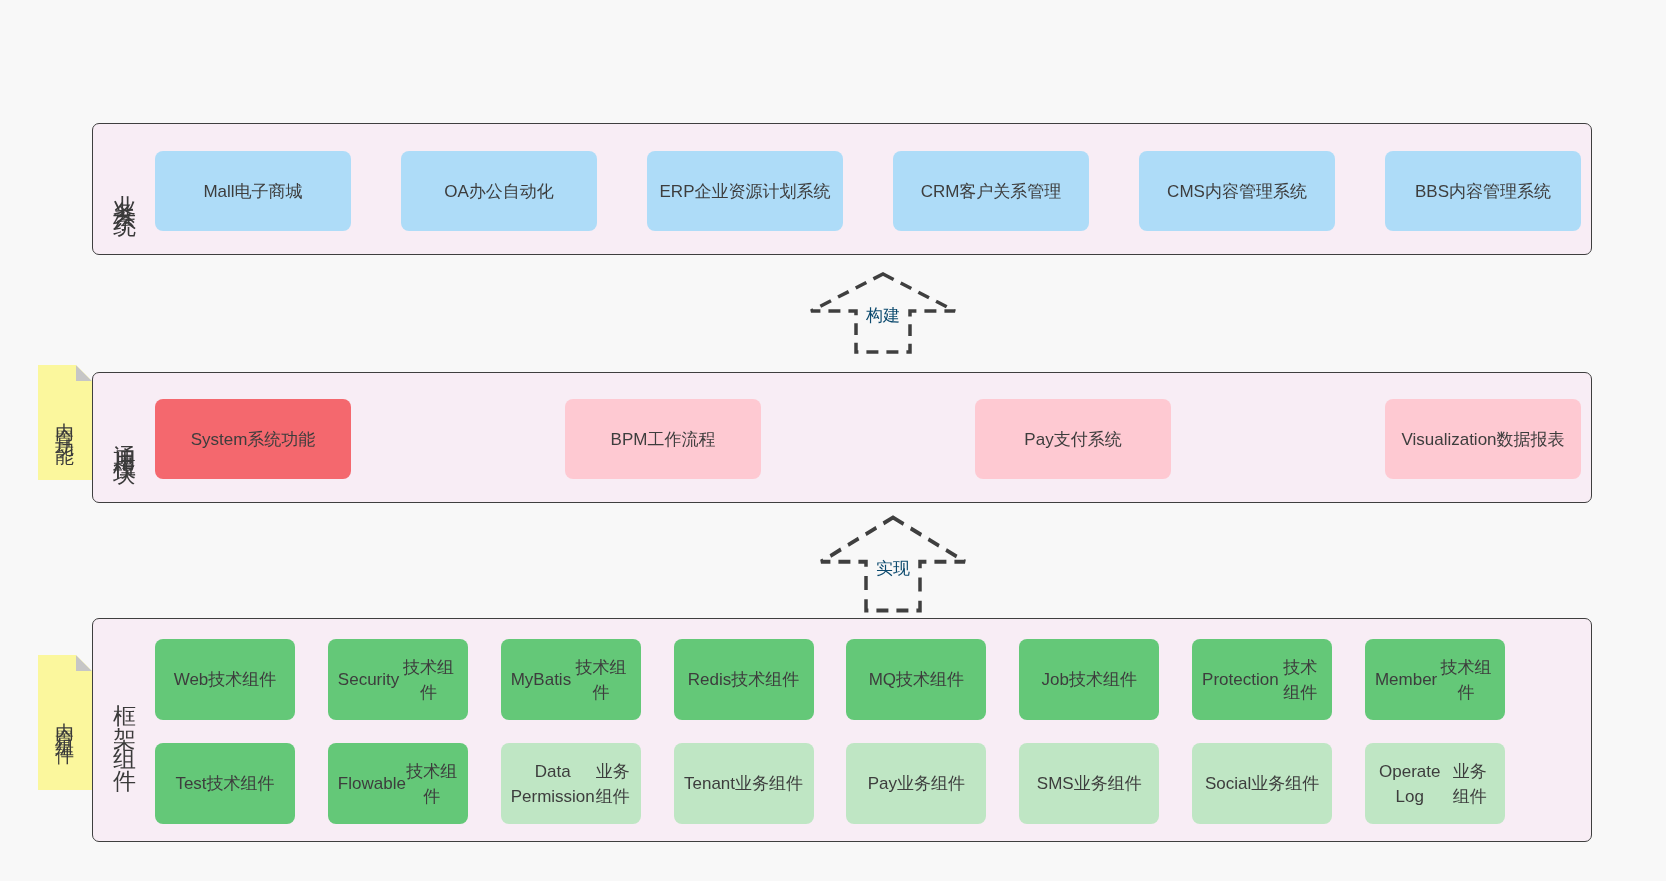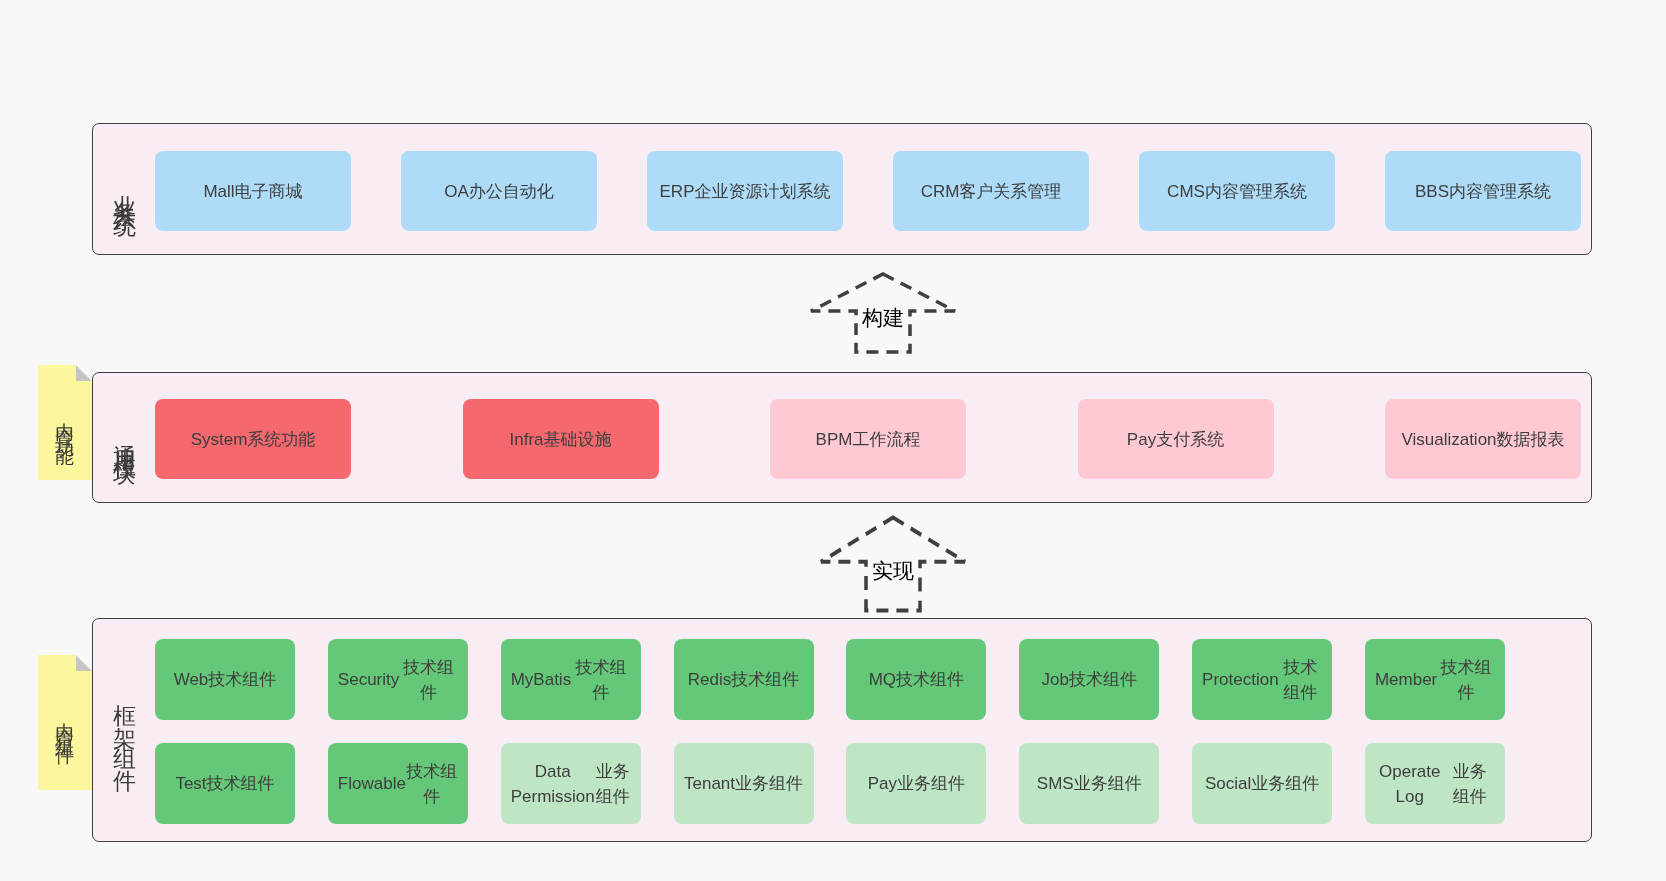--- a/index.html
+++ b/index.html
@@ -65,21 +65,21 @@
 
   
   .arrow { position:absolute; }
   .arrow-1 { left:808px; top:271px; width:150px; height:84px;  }
   .arrow-2 { left:818px; top:514px; width:150px; height:100px; }
   .arrow svg { width:100%; height:100%; display:block; }
   .arrow-label {
     position:absolute; left:50%;
     transform:translateX(-50%);
     background:#f8f8f8;
-    font-size:21px; color:#000000;
+    font-size:17px; color:#0c4a6e;
     padding:1px 3px; white-space:nowrap;
   }
   .arrow-1 .arrow-label { top:32px; }
   .arrow-2 .arrow-label { top:42px; }
 
   
   .note {
     position:absolute; left:38px; width:54px;
     background:#fbf79d;
     clip-path:polygon(0 0, calc(100% - 16px) 0, 100% 16px, 100% 100%, 0 100%);
@@ -156,24 +156,20 @@
 
   <section class="band band-2">
     <div class="band-label v">通用模块</div>
     <div class="band-boxes">
 
         <div class="box t-red">
           <div>System</div>
           <div>系统功能</div>
         </div>
 
-        <div class="box t-red">
-          <div>Infra</div>
-          <div>基础设施</div>
-        </div>
 
         <div class="box t-pink">
           <div>BPM</div>
           <div>工作流程</div>
         </div>
 
         <div class="box t-pink">
           <div>Pay</div>
           <div>支付系统</div>
         </div>

